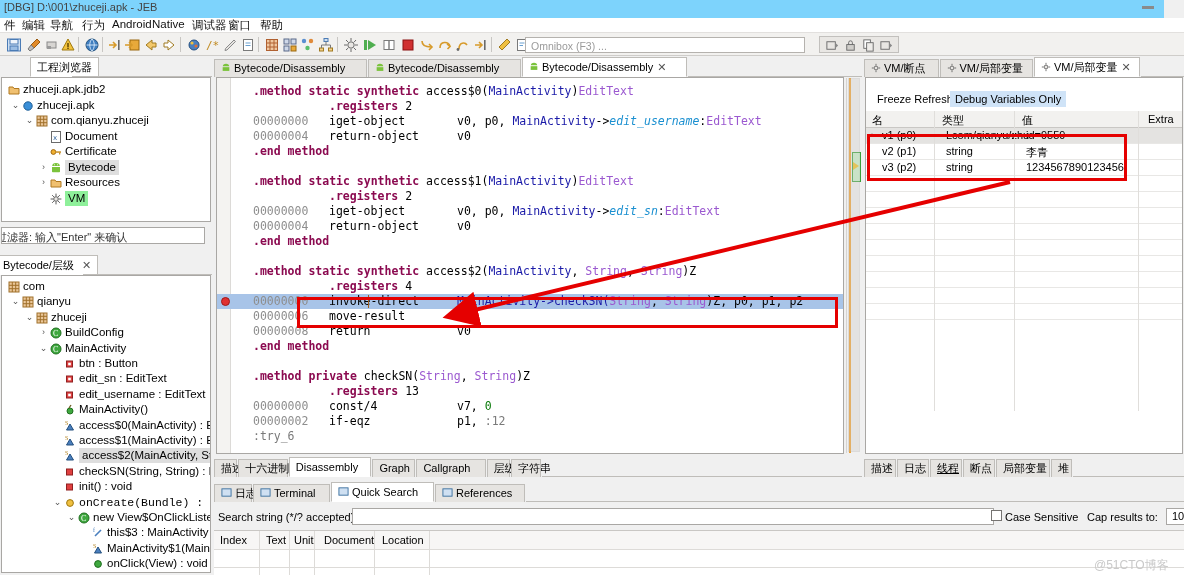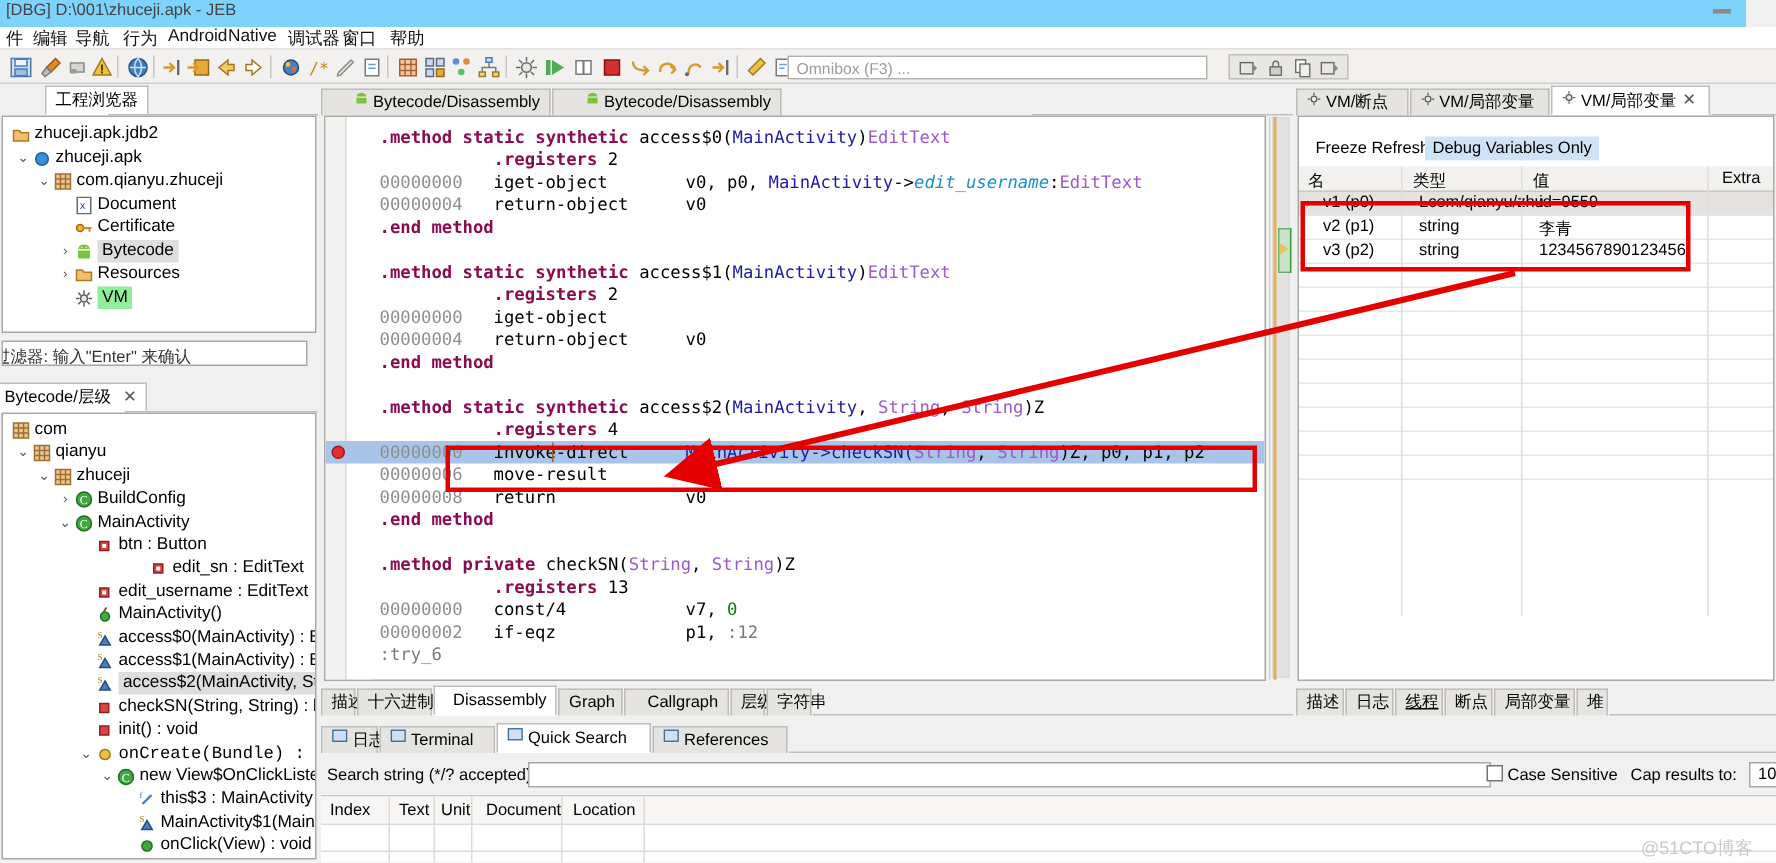--- a/index.html
+++ b/index.html
@@ -451,21 +451,21 @@
               </svg></span>
             <span class="lbl" style="left: 63px;">MainActivity</span>
           </div>
           <div class="tnode" style="top: 80px; left: 0px; width: 100%;">
             <span class="ico" style="left: 62px;"><svg width="12" height="12" viewBox="0 0 12 12">
                 <rect x="2.5" y="3" width="6" height="6" fill="#e04040" stroke="#902020"></rect>
                 <rect x="4.2" y="4.7" width="2.6" height="2.6" fill="#fff"></rect>
               </svg></span>
             <span class="lbl" style="left: 77px;">btn : Button</span>
           </div>
-          <div class="tnode" style="top: 95.4px; left: 0px; width: 100%; margin-left: 36px;">
+          <div class="tnode" style="top: 95.4px; left: 0px; width: 100%;">
             <span class="ico" style="left: 62px;"><svg width="12" height="12" viewBox="0 0 12 12">
                 <rect x="2.5" y="3" width="6" height="6" fill="#e04040" stroke="#902020"></rect>
                 <rect x="4.2" y="4.7" width="2.6" height="2.6" fill="#fff"></rect>
               </svg></span>
             <span class="lbl" style="left: 77px;">edit_sn : EditText</span>
           </div>
           <div class="tnode" style="top: 110.8px; left: 0px; width: 100%;">
             <span class="ico" style="left: 62px;"><svg width="12" height="12" viewBox="0 0 12 12">
                 <rect x="2.5" y="3" width="6" height="6" fill="#e04040" stroke="#902020"></rect>
                 <rect x="4.2" y="4.7" width="2.6" height="2.6" fill="#fff"></rect>
@@ -544,45 +544,49 @@
           <div class="tnode" style="top: 280.2px; left: 0px; width: 100%;">
             <span class="ico" style="left: 90px;"><svg width="12" height="12" viewBox="0 0 12 12">
                 <circle cx="6" cy="6" r="3.4" fill="#3fa83f" stroke="#1f6f1f"></circle>
               </svg></span>
             <span class="lbl" style="left: 105px;">onClick(View) : void</span>
           </div>
         </div>
     </div>
   </div>
 
-  <div class="panel" style="left:214px;top:57px;width:648px;height:420px;text-align:right;">
+  <div class="panel" style="left:214px;top:57px;width:648px;height:420px;">
     <div class="tabstrip" id="edtabs">
         <div class="tab" style="left: 0px; width: 153px;"><span style="display:inline-block;vertical-align:middle;margin-right:3px;"><svg width="10" height="10" viewBox="0 0 12 12">
               <path d="M2 5 H10 V9.5 H2 Z" fill="#7bc33c"></path>
               <path d="M2.2 4 A3.8 3 0 0 1 9.8 4 Z" fill="#7bc33c"></path>
             </svg></span><span>Bytecode/Disassembly</span></div>
         <div class="tab" style="left: 154px; width: 153px;"><span style="display:inline-block;vertical-align:middle;margin-right:3px;"><svg width="10" height="10" viewBox="0 0 12 12">
               <path d="M2 5 H10 V9.5 H2 Z" fill="#7bc33c"></path>
               <path d="M2.2 4 A3.8 3 0 0 1 9.8 4 Z" fill="#7bc33c"></path>
             </svg></span><span>Bytecode/Disassembly</span></div>
+        <div class="tab active" style="left: 308px; width: 165px;"><span style="display:inline-block;vertical-align:middle;margin-right:3px;"><svg width="10" height="10" viewBox="0 0 12 12">
+              <path d="M2 5 H10 V9.5 H2 Z" fill="#7bc33c"></path>
+              <path d="M2.2 4 A3.8 3 0 0 1 9.8 4 Z" fill="#7bc33c"></path>
+            </svg></span><span>Bytecode/Disassembly</span><span style="margin-left:4px;color:#555;">✕</span></div>
         <div class="tabline" style="left: 474px; top: 19px; width: 174px;"></div>
       </div>
     <div class="editor" style="left:2px;top:20px;width:628px;height:377px;border:1px solid #a9a7a4;">
       <div class="gutter"></div>
       <div class="gutter2"></div>
       <div id="codelines" style="position:absolute;left:0;top:6px;width:100%;">
           <div class="cline" style="top: 0px;"><span style="position: absolute; left: 36px;"><span class="kw">.method static synthetic </span>access$0(<span class="cls">MainActivity</span>)<span class="typ">EditText</span></span></div>
           <div class="cline" style="top: 15px;"><span style="position: absolute; left: 112px;"><span class="kw">.registers </span>2</span></div>
           <div class="cline" style="top: 30px;"><span class="addr">00000000</span><span class="op">iget-object</span><span class="arg">v0, p0, <span class="cls">MainActivity</span>-&gt;<span class="fld">edit_username</span>:<span class="typ">EditText</span></span></div>
           <div class="cline" style="top: 45px;"><span class="addr">00000004</span><span class="op">return-object</span><span class="arg">v0</span></div>
           <div class="cline" style="top: 60px;"><span style="position: absolute; left: 36px;"><span class="kw">.end method</span></span></div>
           <div class="cline" style="top: 75px;"></div>
           <div class="cline" style="top: 90px;"><span style="position: absolute; left: 36px;"><span class="kw">.method static synthetic </span>access$1(<span class="cls">MainActivity</span>)<span class="typ">EditText</span></span></div>
           <div class="cline" style="top: 105px;"><span style="position: absolute; left: 112px;"><span class="kw">.registers </span>2</span></div>
-          <div class="cline" style="top: 120px;"><span class="addr">00000000</span><span class="op">iget-object</span></div>
+          <div class="cline" style="top: 120px;"><span class="addr">00000000</span><span class="op">iget-object</span><span class="arg">v0, p0, <span class="cls">MainActivity</span>-&gt;<span class="fld">edit_sn</span>:<span class="typ">EditText</span></span></div>
           <div class="cline" style="top: 135px;"><span class="addr">00000004</span><span class="op">return-object</span><span class="arg">v0</span></div>
           <div class="cline" style="top: 150px;"><span style="position: absolute; left: 36px;"><span class="kw">.end method</span></span></div>
           <div class="cline" style="top: 165px;"></div>
           <div class="cline" style="top: 180px;"><span style="position: absolute; left: 36px;"><span class="kw">.method static synthetic </span>access$2(<span class="cls">MainActivity</span>, <span class="typ">String</span>, <span class="typ">String</span>)Z</span></div>
           <div class="cline" style="top: 195px;"><span style="position: absolute; left: 112px;"><span class="kw">.registers </span>4</span></div>
           <div class="cline hl" style="top: 210px;"><span class="bpdot"></span><span class="addr">00000000</span><span class="op">invoke-direct</span><span class="arg"><span class="cls">MainActivity</span><span class="cls">-&gt;checkSN(</span><span class="typ">String</span>, <span class="typ">String</span>)Z, p0, p1, p2</span><span class="caret" style="left: 151px; top: 1px; height: 13px;"></span></div>
           <div class="cline" style="top: 225px;"><span class="addr">00000006</span><span class="op">move-result</span><span class="arg">v0</span></div>
           <div class="cline" style="top: 240px;"><span class="addr">00000008</span><span class="op">return</span><span class="arg">v0</span></div>
           <div class="cline" style="top: 255px;"><span style="position: absolute; left: 36px;"><span class="kw">.end method</span></span></div>
           <div class="cline" style="top: 270px;"></div>

